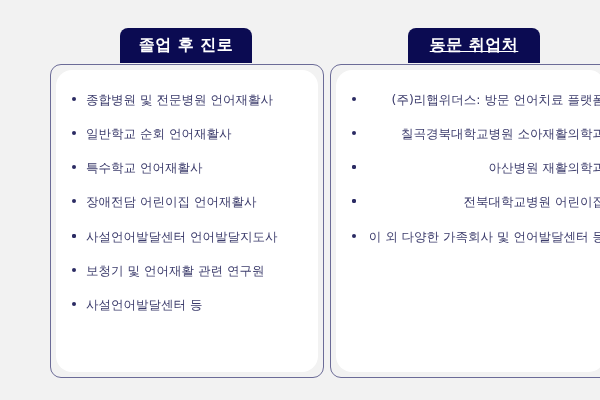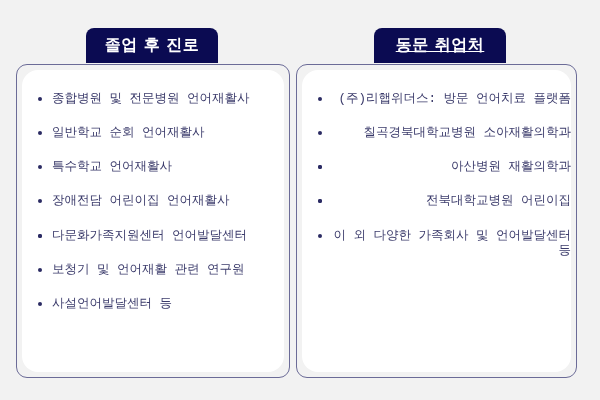--- a/index.html
+++ b/index.html
@@ -11,20 +11,21 @@
     height: 400px;
     background: #f2f2f2;
     font-family: "DejaVu Sans", "Liberation Sans", sans-serif;
     overflow: hidden;
   }
 
   .board {
     position: relative;
     width: 523px;
     height: 400px;
+    margin-left: 34px;
   }
 
   
   .panel {
     position: absolute;
     top: 64px;
     height: 314px;
     box-sizing: border-box;
     border: 1.5px solid #6b6b97;
     border-radius: 11px;
@@ -66,21 +67,20 @@
 
   
   .list {
     position: absolute;
     left: 0;
     right: 0;
     top: 22px;
     margin: 0;
     padding: 0;
     list-style: none;
-    font-family: Liberation Mono, monospace;
   }
   .list li {
     position: relative;
     color: #3b3b6b;
     font-size: 12.5px;
     line-height: 1.25;
     padding-left: 30px;
   }
   .list.left-list li  { margin-bottom: 18.5px; }
   .list.right-list li { margin-bottom: 18.5px; }
@@ -124,21 +124,21 @@
         </li>
         <li>
           <span class="bullet"></span>
           <span>장애전담 어린이집 언어재활사</span>
         </li>
         <li>
           <span class="bullet"></span>
         </li>
         <li>
           <span class="bullet"></span>
-          <span>다문화가족지원센터 언어발달센터</span>
+          <span>사설언어발달센터 언어발달지도사</span>
         </li>
         <li>
           <span class="bullet"></span>
           <span>보청기 및 언어재활 관련 연구원</span>
         </li>
         <li>
           <span class="bullet"></span>
           <span>사설언어발달센터 등</span>
         </li>
       </ul>

